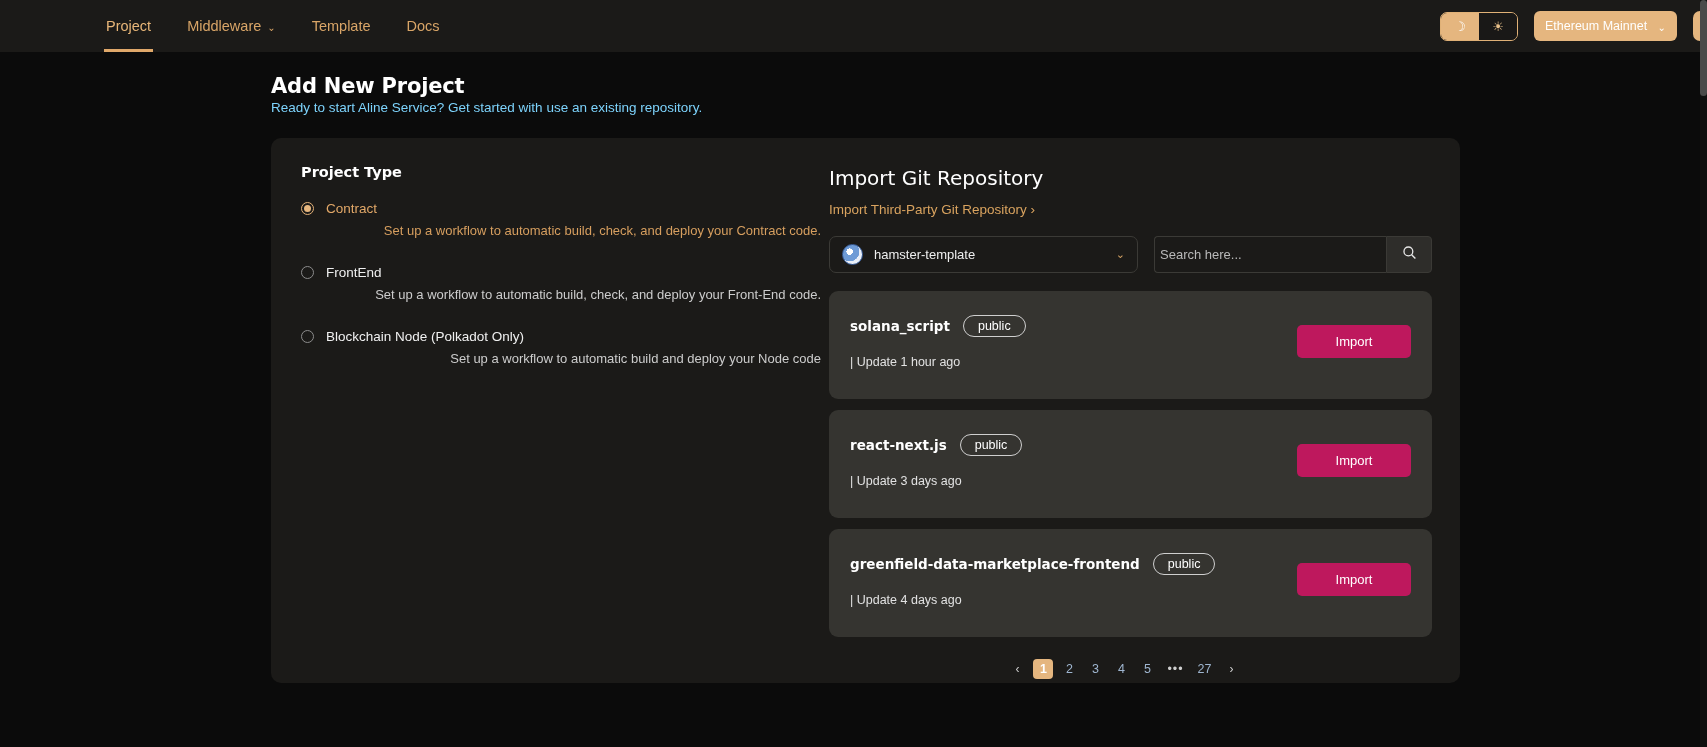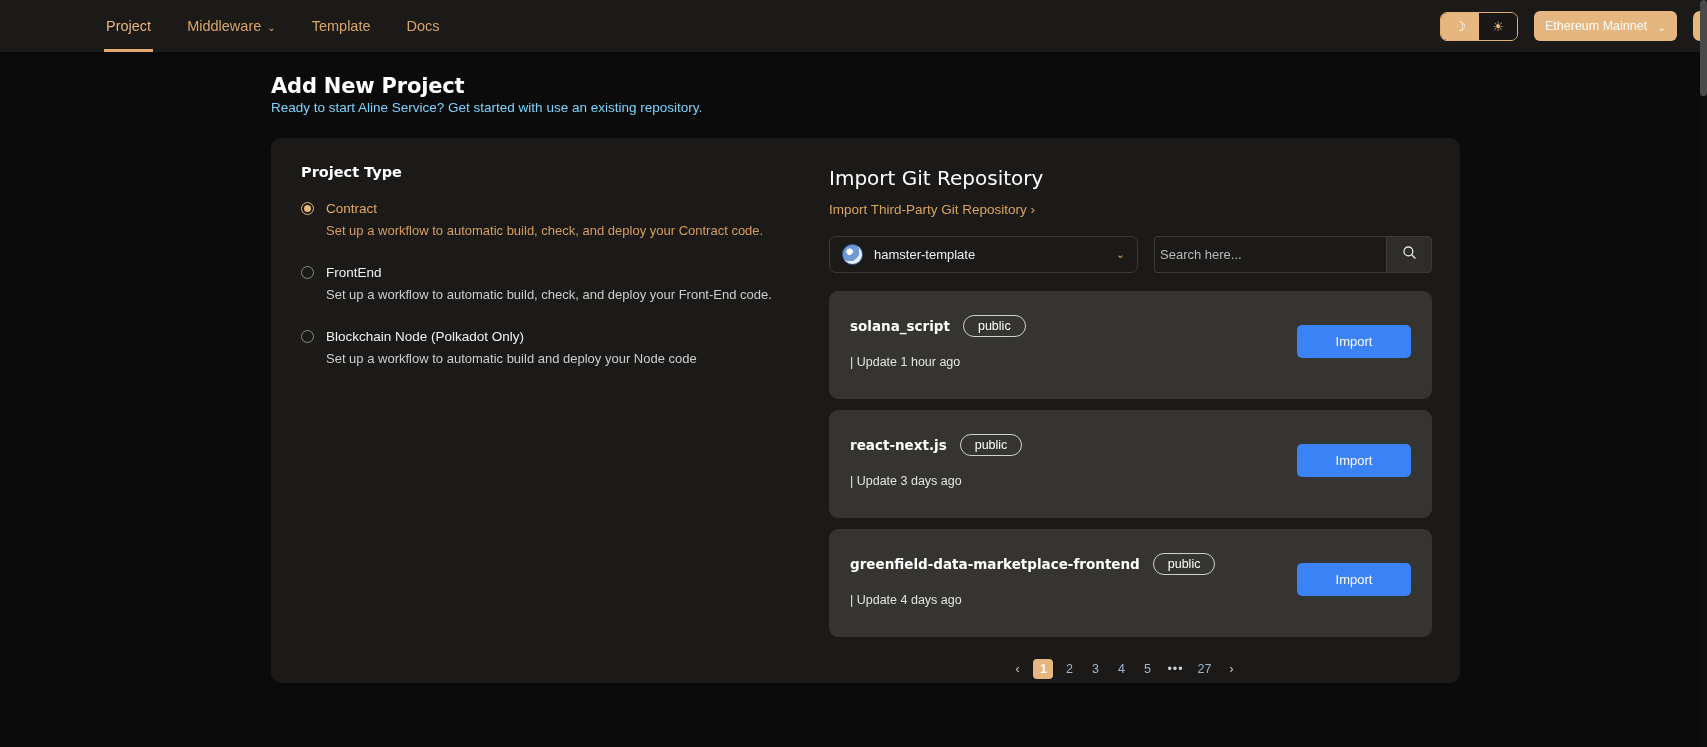--- a/index.html
+++ b/index.html
@@ -187,20 +187,21 @@
     border-radius: 50%;
     background: #e7b77f;
   }
   .radio-label { color: #f0f0f0; font-size: 13.5px; }
   .radio-row.selected .radio-label { color: #e2a868; }
   .radio-desc {
     margin-left: 25px;
     margin-top: 7px;
     color: #cccccc;
     font-size: 13px;
+    text-align: right;
   }
   .radio-row.selected .radio-desc { color: #d79f5f; }
 
   
   .right-col { flex: 1; padding: 28px 28px 0 8px; }
   .import-title {
     color: #ffffff;
     font-size: 20px;
     font-weight: normal;
     font-family: "DejaVu Sans", sans-serif;
@@ -294,21 +295,21 @@
     color: #e2e2e2;
     font-size: 12.5px;
     margin-top: 18px;
   }
   .import-btn {
     position: absolute;
     right: 21px;
     top: 34px;
     width: 114px;
     height: 33px;
-    background: #3b82f6;
+    background: #be185d;
     border: none;
     border-radius: 5px;
     color: #ffffff;
     font-size: 13px;
     cursor: pointer;
     font-family: "Liberation Sans", sans-serif;
   }
 
   .pagination {
     display: flex;

